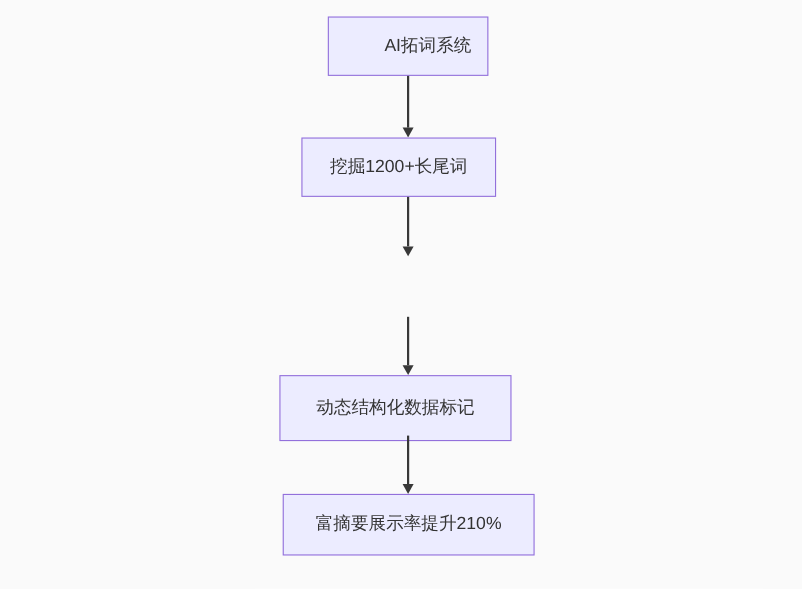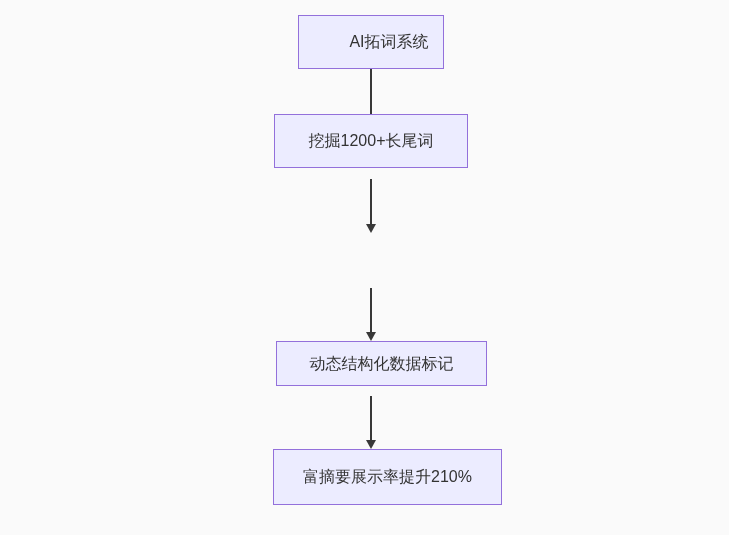--- a/index.html
+++ b/index.html
@@ -22,24 +22,24 @@
     color: var(--text, #333333);
     display: flex;
     align-items: center;
     justify-content: center;
     font-size: 16px;
     line-height: 1.2;
     text-align: center;
     white-space: nowrap;
   }
   .node-1 { left: 298px; top: 15px;  width: 146px; height: 54px; padding-left: 36px; }
-  .node-2 { left: 274px; top: 114px; width: 194px; height: 54px; }
+  .node-2 { left: 274px; top: 125px; width: 177px; height: 54px; }
   .node-3 { left: 261px; top: 233px; width: 220px; height: 55px; }
-  .node-4 { left: 276px; top: 341px; width: 211px; height: 45px; }
-  .node-5 { left: 273px; top: 449px; width: 229px; height: 56px; }
+  .node-4 { left: 254px; top: 341px; width: 211px; height: 60px; }
+  .node-5 { left: 257px; top: 449px; width: 229px; height: 56px; }
 
   .edge {
     position: absolute;
     width: 10px;
     display: flex;
     flex-direction: column;
     align-items: center;
   }
   .edge-1 { left: 366px; top: 69px;  height: 56px; }
   .edge-2 { left: 366px; top: 179px; height: 54px; }

